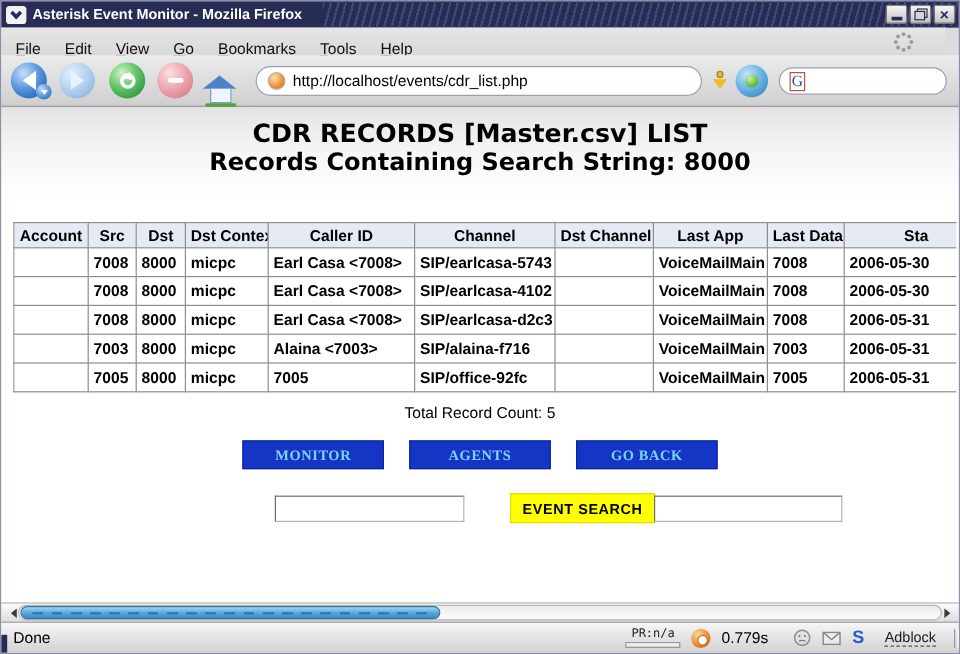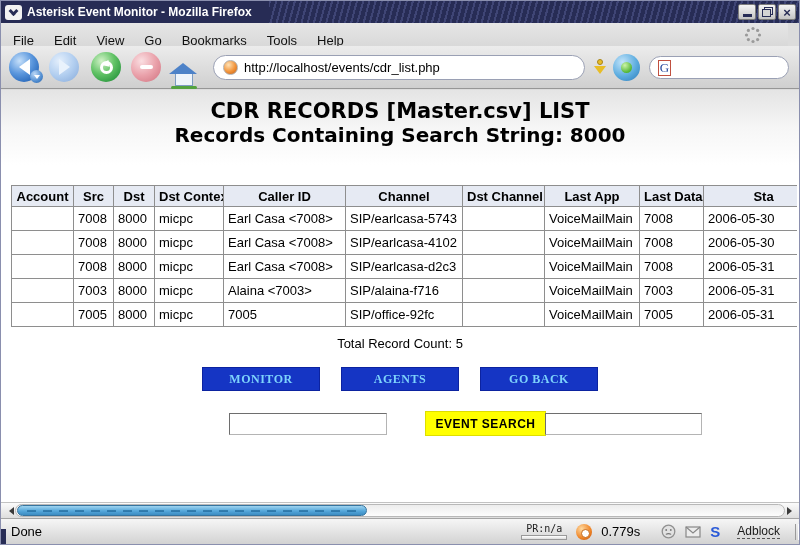--- a/index.html
+++ b/index.html
@@ -80,21 +80,21 @@
 
   
   .content { position:absolute; top:89px; left:0; right:0; height:412px; overflow:hidden;
              background:linear-gradient(180deg,#e4e4e4 0px,#f6f6f6 38px,#ffffff 75px); }
   .h1 { text-align:center; font-family:"DejaVu Sans",sans-serif; font-weight:bold; font-size:21px;
         color:#000; margin-top:9px; }
   .h2 { text-align:center; font-family:"DejaVu Sans",sans-serif; font-weight:bold; font-size:20px; color:#000; }
   .table-clip { position:absolute; left:10px; top:68px; width:786px; height:149px; overflow:hidden;margin-top:27px; }
   table.cdr { border-collapse:collapse; table-layout:fixed; width:812px; background:#fff;
               font-size:13px; color:#000; }
-  .cdr th, .cdr td { border:1px solid #8e8e8e; padding:1px 4px; white-space:nowrap; overflow:hidden; }
+  .cdr th, .cdr td { border:1px solid #8e8e8e; padding:1px 4px; white-space:nowrap; overflow:hidden;font-weight:bold; }
   .cdr th { background:var(--table-header-bg,#e6eaf3); font-weight:bold; text-align:center; height:21px; }
   .cdr td { height:24px; text-align:left; }
   .cdr th:nth-child(1){width:62px;}  .cdr th:nth-child(2){width:40px;}
   .cdr th:nth-child(3){width:41px;}  .cdr th:nth-child(4){width:69px;}
   .cdr th:nth-child(5){width:122px;} .cdr th:nth-child(6){width:117px;}
   .cdr th:nth-child(7){width:82px;}  .cdr th:nth-child(8){width:95px;}
   .cdr th:nth-child(9){width:64px;}  .cdr th:nth-child(10){width:120px;}
   .total-count { position:absolute; top:246px; left:0; right:0; text-align:center; font-size:13px; color:#000; }
   .btn-row { position:absolute; top:277px; left:0; right:0; display:flex; justify-content:center; gap:21px; }
   .blue-btn { background:var(--accent-blue-button,#1535c4); color:#7dd3fc; font-weight:bold; font-size:12px;

